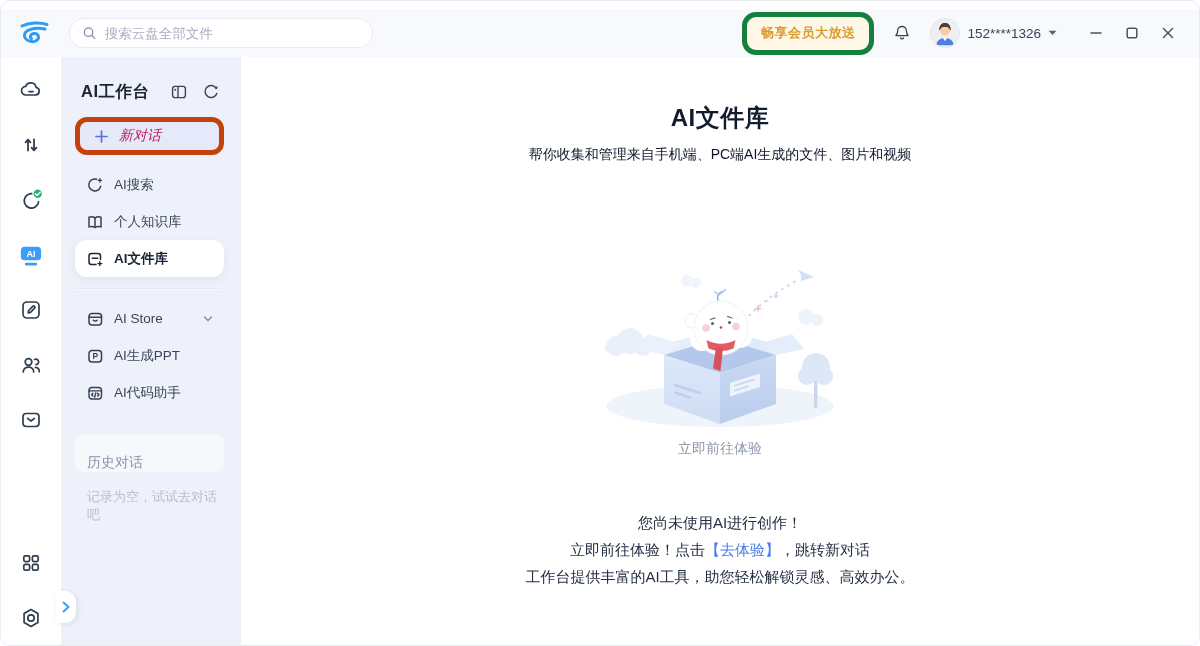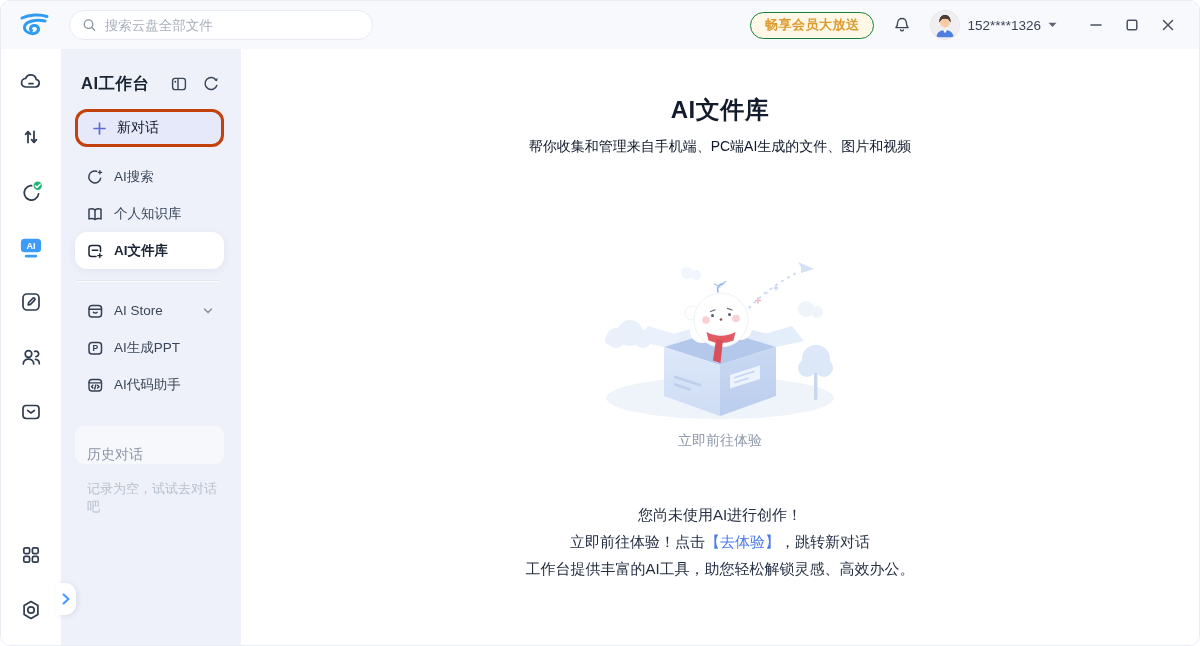--- a/index.html
+++ b/index.html
@@ -1,27 +1,27 @@
 <!DOCTYPE html>
 <html><head>
 <meta charset="utf-8">
 <style>
   * { margin:0; padding:0; box-sizing:border-box; }
   html,body { background:#fff; }
   body { font-family:"Liberation Sans", sans-serif; width:1200px; height:646px; overflow:hidden; }
   .app { position:relative; width:1200px; height:646px; background:#fff; border-radius:10px; overflow:hidden; border:1px solid #E9ECF2; }
 
   
-  .topbar { position:relative; height:48px; background:#F8F9FC; display:flex; align-items:center; padding:0 16px 0 14px; }
+  .topbar { position:relative; height:48px; background:#F8F9FC; display:flex; align-items:center; padding:0 16px 0 14px;margin-top:8px; }
   .logo { width:40px; height:34px; display:flex; align-items:center; justify-content:center; margin-right:14px; }
   .searchbox { display:flex; align-items:center; width:304px; height:30px; background:#fff; border:1px solid #E7EAF1; border-radius:16px; padding:0 12px; gap:8px; }
   .searchbox input { border:none; outline:none; background:transparent; font-size:13.5px; color:#3A4355; width:100%; font-family:"Liberation Sans", sans-serif; }
   .searchbox input::placeholder { color:#A9B0BE; }
   .topbar-right { margin-left:auto; display:flex; align-items:center; gap:14px; }
-  .promo { height:27px; display:flex; align-items:center; padding:0 14px; background:#FFF8E7; border:1px solid #15803d; border-radius:14px; color:#DB9B31; font-size:13px; font-weight:bold; letter-spacing:.5px; cursor:pointer; }
+  .promo { height:43px; display:flex; align-items:center; padding:0 14px; background:#FFF8E7; border:5px solid #15803d; border-radius:14px; color:#DB9B31; font-size:13px; font-weight:bold; letter-spacing:.5px; cursor:pointer; }
   .iconbtn { width:28px; height:28px; display:flex; align-items:center; justify-content:center; cursor:pointer; }
   .userchip { display:flex; align-items:center; gap:7px; cursor:pointer; }
   .avatar { width:30px; height:30px; border-radius:50%; background:#EFEFF1; overflow:hidden; border:1px solid #E4E6EA; }
   .username { font-size:13.5px; color:#3A4355; }
   .winctrls { display:flex; align-items:center; gap:6px; margin-left:10px; }
   .winbtn { width:30px; height:30px; display:flex; align-items:center; justify-content:center; cursor:pointer; border-radius:6px; }
 
   
   .bodyrow { position:relative; display:flex; height:598px; }
 
@@ -30,21 +30,21 @@
   .rail-group-top { display:flex; flex-direction:column; align-items:center; gap:29px; }
   .rail-group-bottom { margin-top:auto; display:flex; flex-direction:column; align-items:center; gap:29px; }
   .railbtn { width:26px; height:26px; display:flex; align-items:center; justify-content:center; cursor:pointer; }
 
   
   .sidebar { position:relative; width:180px; background:#EEF1F9; padding:24px 20px 0 14px; }
   .sb-head { display:flex; align-items:center; height:22px; margin-bottom:14px; }
   .sb-title { font-size:16.5px; font-weight:bold; color:#1A2433; margin-left:6px; letter-spacing:.5px; }
   .sb-head-icons { margin-left:auto; display:flex; align-items:center; gap:12px; }
   .sb-head-icons .iconbtn { width:20px; height:20px; }
-  .newchat { width:149px; height:38px; border-radius:12px; background:#E6E9F9; border:3px solid #c2410c; display:flex; align-items:center; padding-left:14px; gap:10px; color:#0f172a; font-size:14px; cursor:pointer; margin-bottom:11px; }
+  .newchat { width:149px; height:38px; border-radius:12px; background:#E6E9F9; border:5px solid #c2410c; display:flex; align-items:center; padding-left:14px; gap:10px; color:#be185d; font-size:14px; cursor:pointer; margin-bottom:11px;font-style:italic; }
   .sb-item { width:149px; height:37px; display:flex; align-items:center; border-radius:12px; padding:0 10px 0 11px; gap:10px; font-size:13.5px; color:#39465A; cursor:pointer; }
   .sb-item.selected { background:#fff; font-weight:bold; color:#1B2534; box-shadow:0 2px 8px rgba(40,60,110,.07); }
   .sb-item .chev { margin-left:auto; }
   .sb-divider { height:1px; background:#E1E5F0; margin:11px 2px; box-shadow:0 1px 0 rgba(255,255,255,.8); }
   .history-band { margin-top:23px; width:149px; height:38px; border-radius:9px; background:rgba(255,255,255,.5); display:flex; align-items:flex-end; padding-left:12px; font-size:14px; color:#8B94A6; }
   .history-empty { margin-top:16px; padding-left:12px; font-size:13px; color:#B7BFCD; }
   .expand-tab { position:absolute; left:55px; top:534px; width:20px; height:32px; background:#fff; border-radius:0 11px 11px 0; box-shadow:2px 1px 5px rgba(50,70,120,.10); display:flex; align-items:center; justify-content:center; cursor:pointer; z-index:5; }
 
   
   .main { flex:1; background:#fff; text-align:center; position:relative; }

